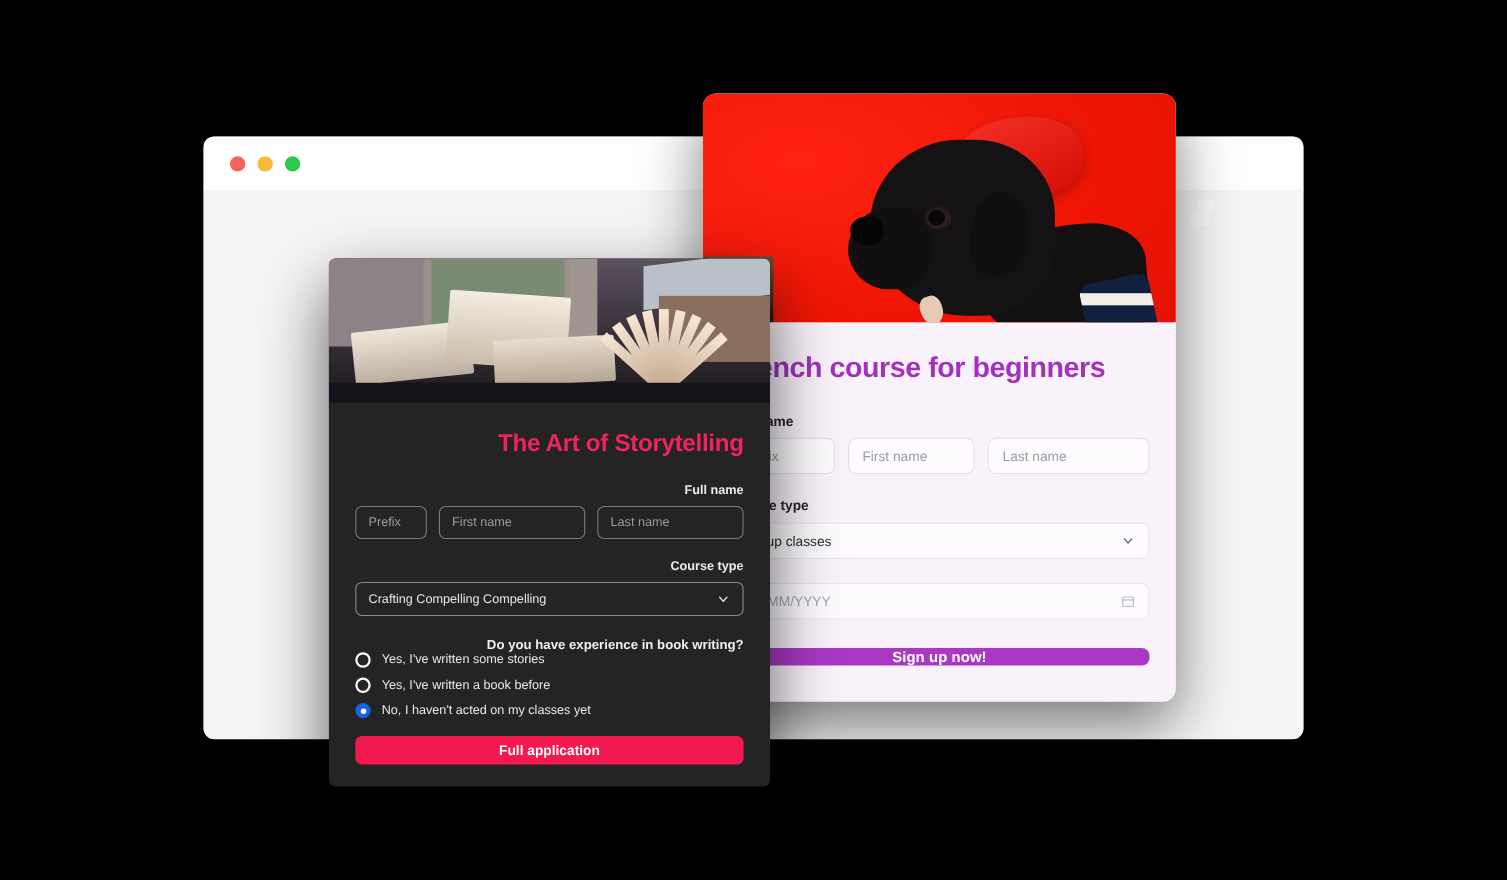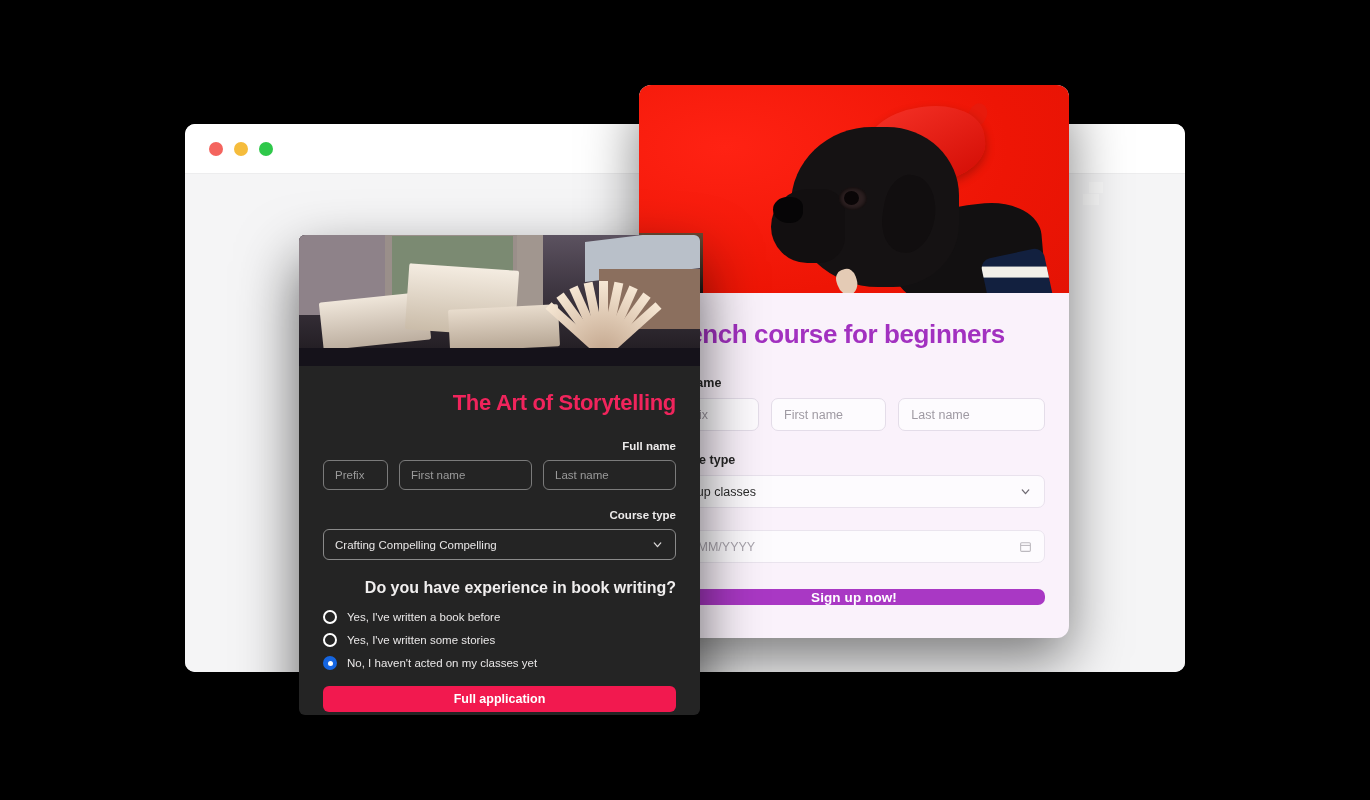--- a/index.html
+++ b/index.html
@@ -229,21 +229,21 @@
   .inp-dark.prefix { width: 65px; }
   .inp-dark.fname { flex: 1; }
   .inp-dark.lname { flex: 1; }
   .row-dark { display: flex; gap: 11px; margin-bottom: 19px; }
   .sel-dark {
     height: 31px; background: #242424; border: 1px solid #8a8a8a;
     border-radius: 6px; display: flex; align-items: center;
     justify-content: space-between; padding: 0 11px;
     font-size: 11.5px; color: #e8e6e6; margin-bottom: 19px;
   }
-  .question-dark { font-size: 16px; color: #f0eeee; font-weight: bold; margin-bottom: 13px; }
+  .question-dark { font-size: 12px; color: #f0eeee; font-weight: bold; }
   .radio-row { display: flex; align-items: center; gap: 10px; margin-bottom: 9px; }
   .radio {
     width: 14px; height: 14px; border-radius: 50%;
     border: 2px solid #ffffff; flex: none;
   }
   .radio.on {
     border-color: #1565e0; background: #1565e0;
     display: flex; align-items: center; justify-content: center;
   }
   .radio.on::after { content: ""; width: 5px; height: 5px; border-radius: 50%; background: #ffffff; }
@@ -363,25 +363,25 @@
         <span>Crafting Compelling Compelling</span>
         <svg class="chev-d" viewBox="0 0 24 24" fill="none" stroke="#d8d6d6" stroke-width="2.4" stroke-linecap="round" stroke-linejoin="round">
             <polyline points="6 9 12 16 18 9"></polyline>
           </svg>
       </div>
 
       <div class="question-dark">Do you have experience in book writing?</div>
 
       <div class="radio-row">
         <span class="radio"></span>
-        <span class="radio-label">Yes, I've written a book before</span>
+        <span class="radio-label">Yes, I've written some stories</span>
       </div>
       <div class="radio-row">
         <span class="radio"></span>
-        <span class="radio-label">Yes, I've written some stories</span>
+        <span class="radio-label">Yes, I've written a book before</span>
       </div>
       <div class="radio-row">
         <span class="radio on"></span>
         <span class="radio-label">No, I haven't acted on my classes yet</span>
       </div>
 
       <div class="btn-dark">Full application</div>
     </div>
   </div>
 

